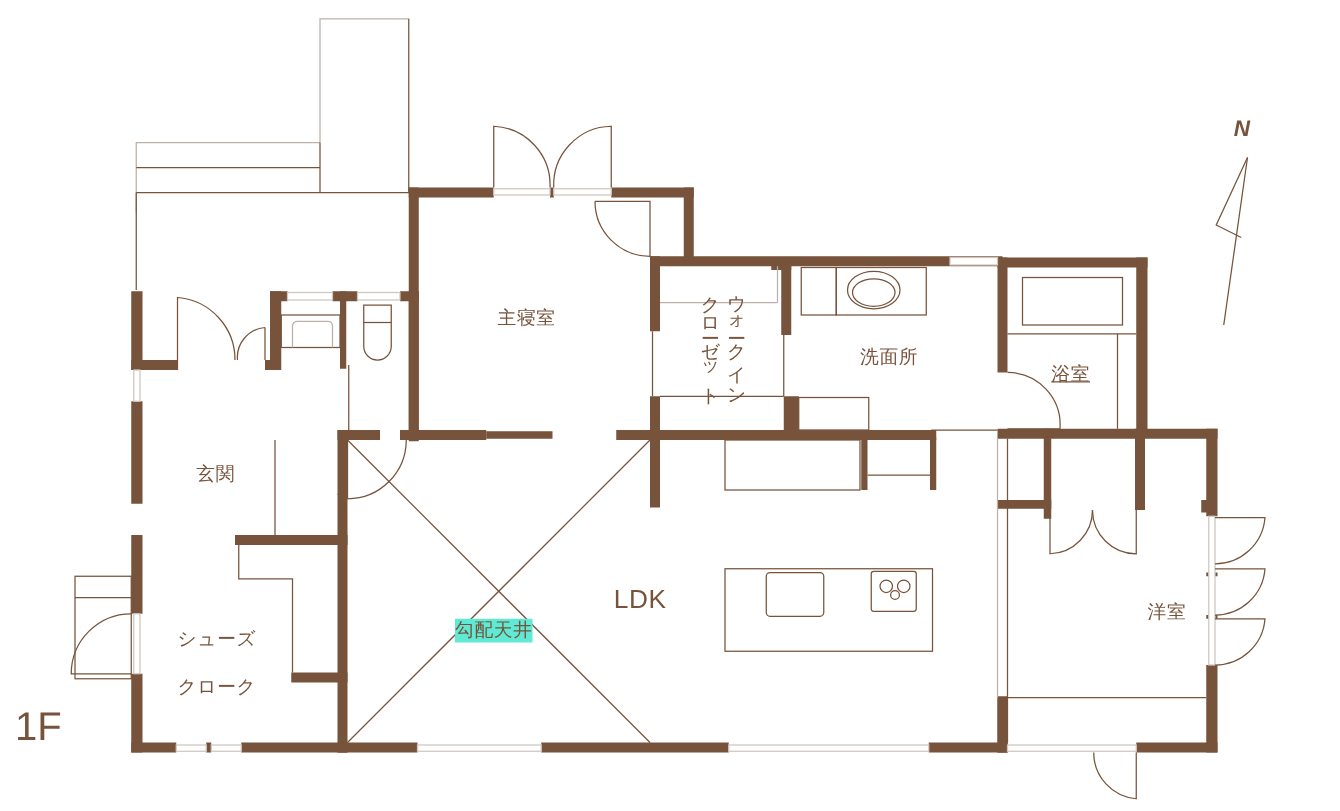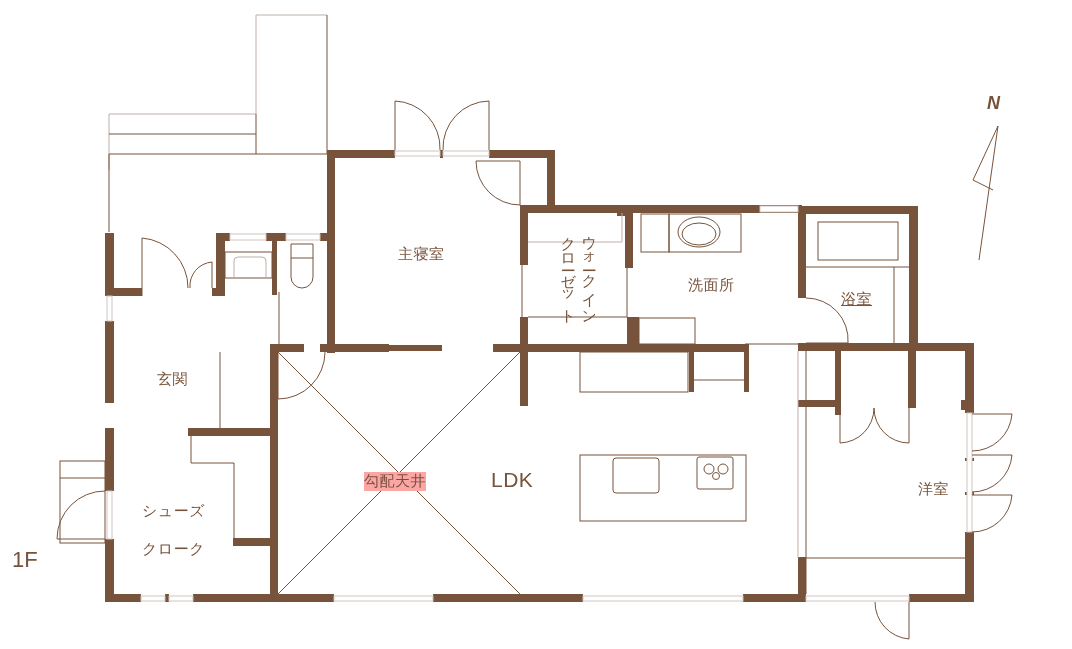--- a/index.html
+++ b/index.html
@@ -5,21 +5,21 @@
   html, body { margin: 0; padding: 0; background: #ffffff; }
   body { width: 1072px; height: 649px; position: relative; overflow: hidden;
          font-family: "DejaVu Sans", sans-serif; }
   svg.plan { position: absolute; left: 0; top: 0; }
   .wall { fill: #77533b; }
   .thin { stroke: #77533b; stroke-width: 1; fill: none; }
   .grey { stroke: #bdb0a8; stroke-width: 1; fill: none; }
   .win  { stroke: #cfc6c0; stroke-width: 1; fill: #ffffff; }
   .label { position: absolute; color: #77533b; font-size: 15px; white-space: nowrap; letter-spacing: 0.5px; }
   .vlabel { position: absolute; color: #77533b; font-size: 15px; writing-mode: vertical-rl; letter-spacing: 1px; line-height: 1.15; }
-  .floor { position: absolute; left: 12px; top: 547px; color: #77533b; font-size: 22px; font-family: "Liberation Sans", sans-serif; }
+  .floor { position: absolute; left: 12px; top: 563px; color: #77533b; font-size: 32px; font-family: "Liberation Sans", sans-serif; }
   .north { position: absolute; left: 987px; top: 93px; color: #77533b; font-size: 18px; font-weight: bold; font-style: italic; font-family: "Liberation Sans", sans-serif; }
 </style>
 </head>
 <body>
 
 <svg class="plan" width="1072" height="649" viewBox="0 0 1072 649">
 
   <g>
     <polyline class="grey" points="109,170 109,114 256,114"></polyline>
     <line class="thin" x1="109" y1="134" x2="256" y2="134"></line>
@@ -205,15 +205,15 @@
 
 <div class="label" style="left:688px; top:276px;">洗面所</div>
 <div class="label" style="left:841px; top:290px;text-decoration:underline;">浴室</div>
 <div class="label" style="left:157px; top:370px;">玄関</div>
 
 <div>
   <div class="label" style="left:142px; top:502px;">シューズ</div>
   <div class="label" style="left:142px; top:524px;margin-top:16px;">クローク</div>
 </div>
 
-<div class="label" style="left:364px; top:472px; background:#fca5a5;font-family:Liberation Serif, serif;">勾配天井</div>
+<div class="label" style="left:364px; top:495px; background:#5eead4;font-family:Liberation Serif, serif;">勾配天井</div>
 <div class="label" style="left:491px; top:468px; font-family:'Liberation Sans', sans-serif; font-size:21px;">LDK</div>
 <div class="label" style="left:918px; top:480px;">洋室</div>
 
 </body></html>

